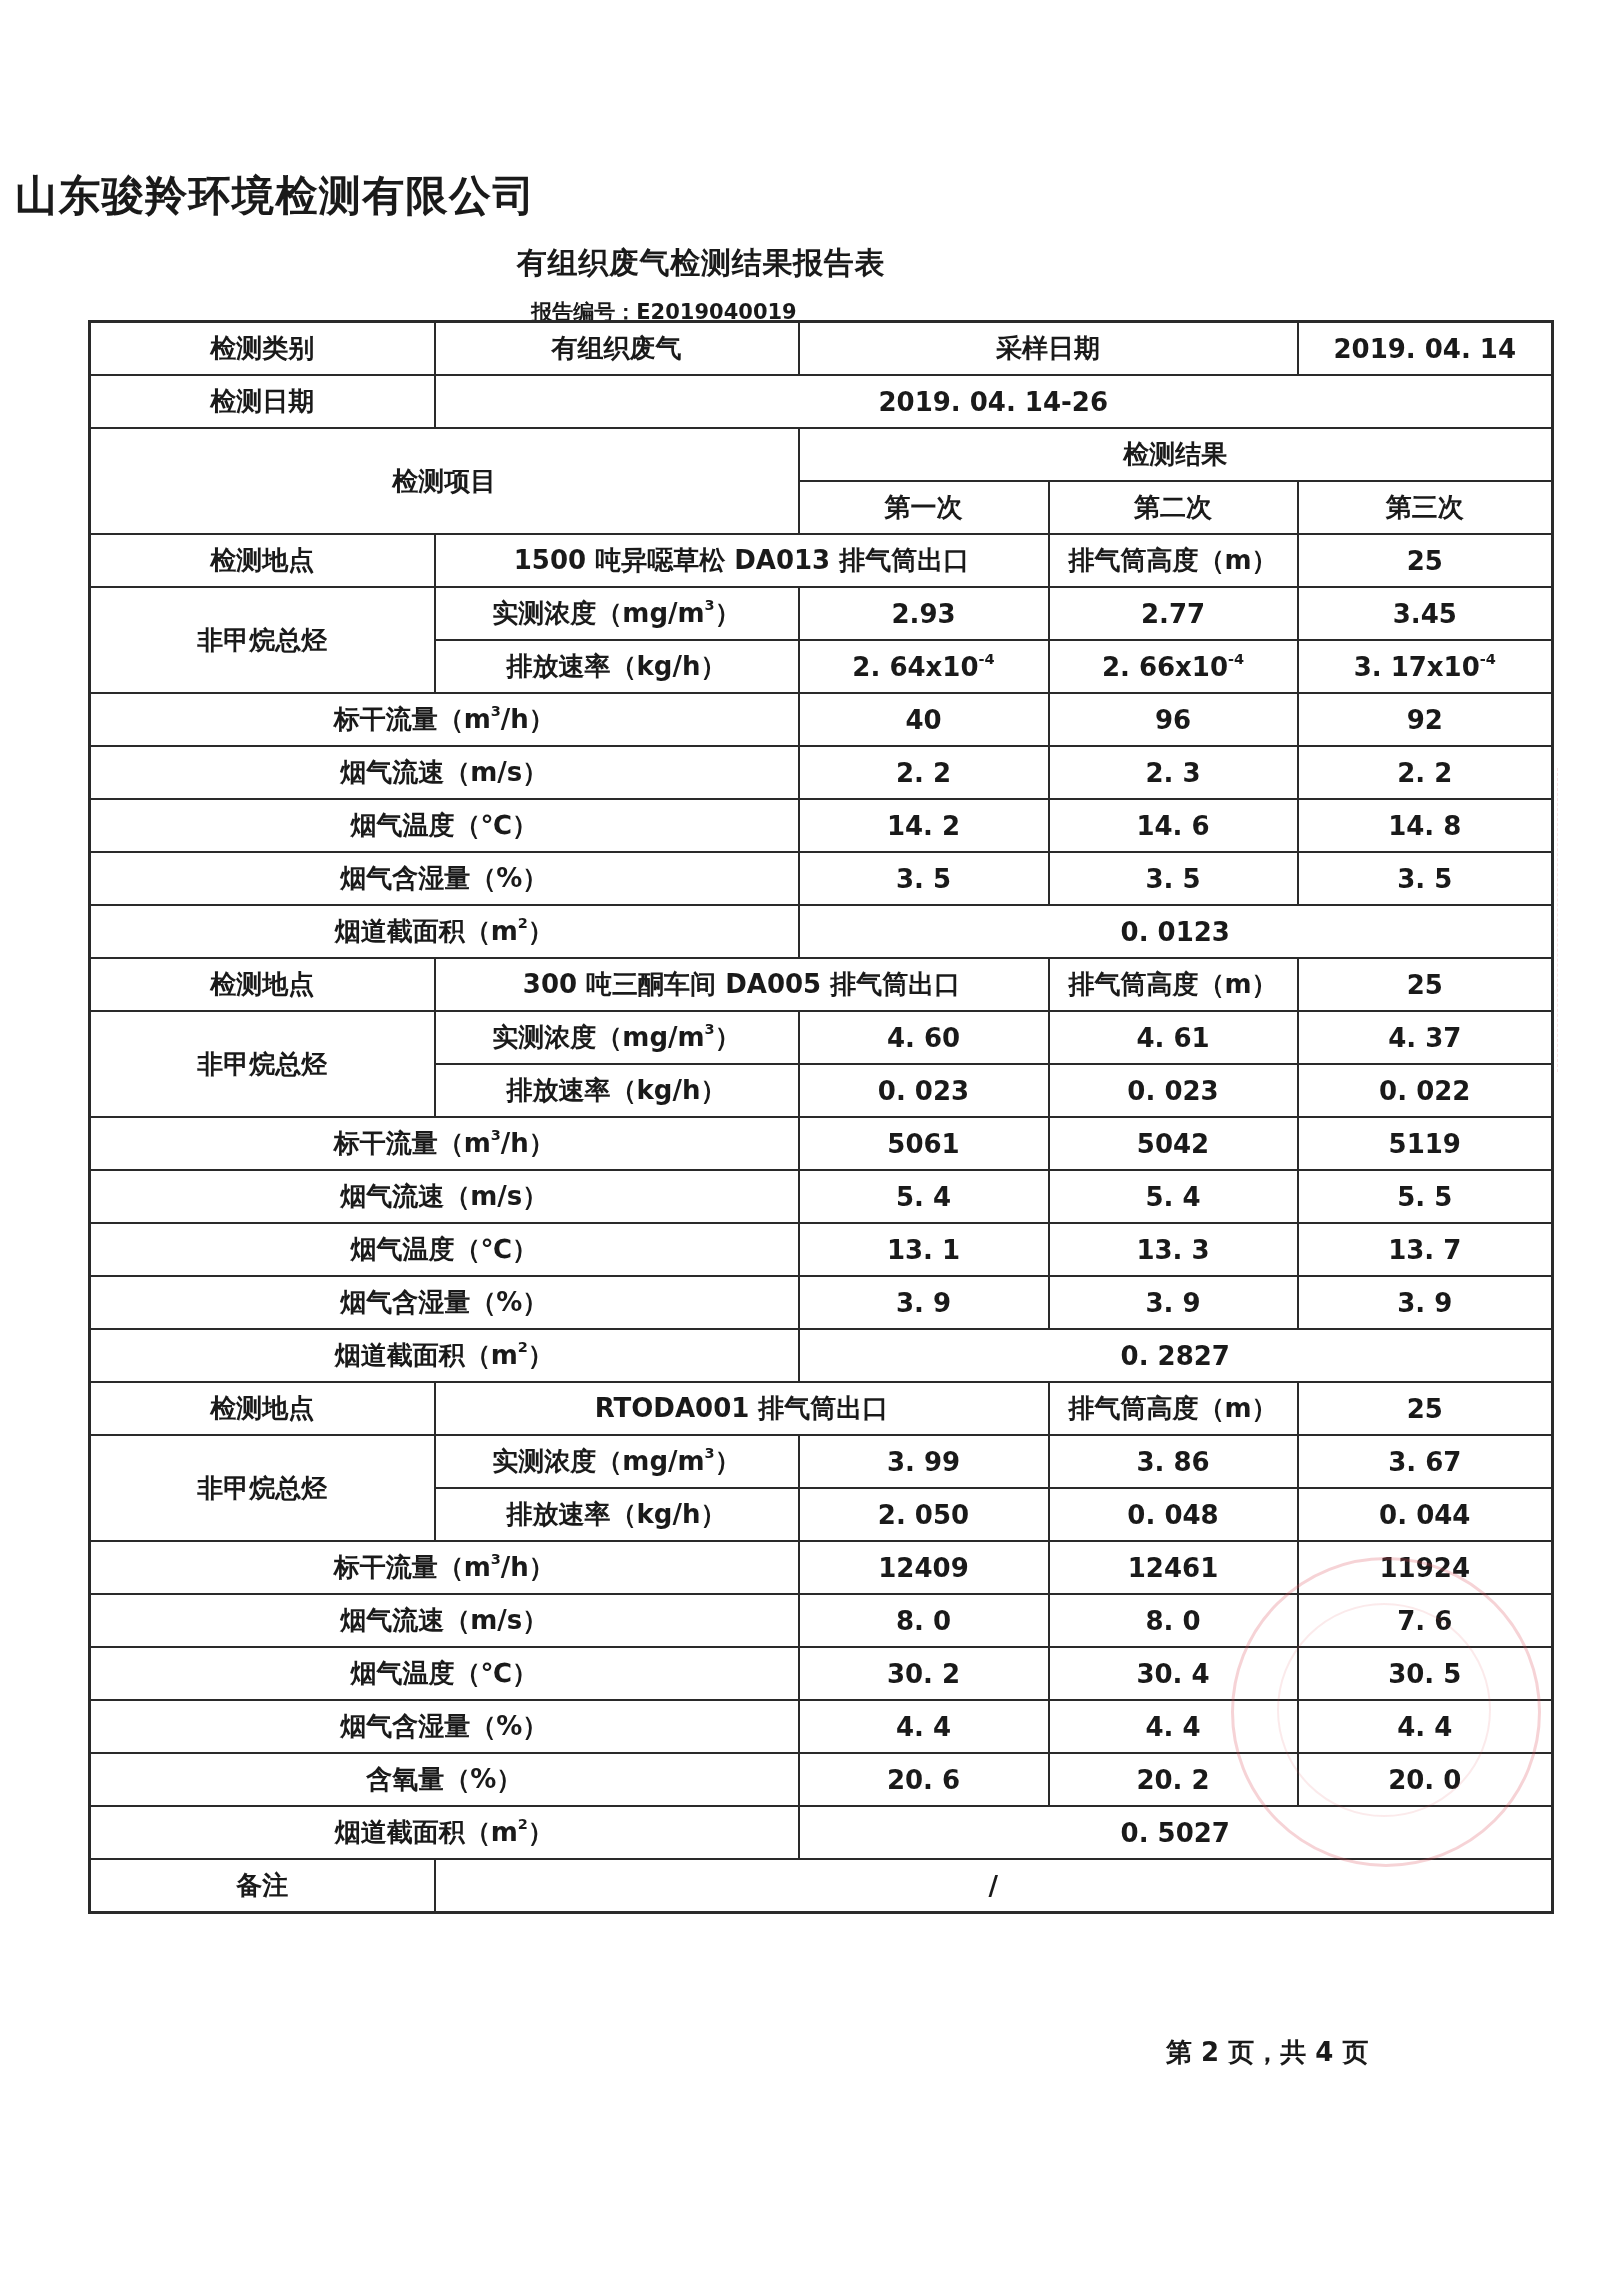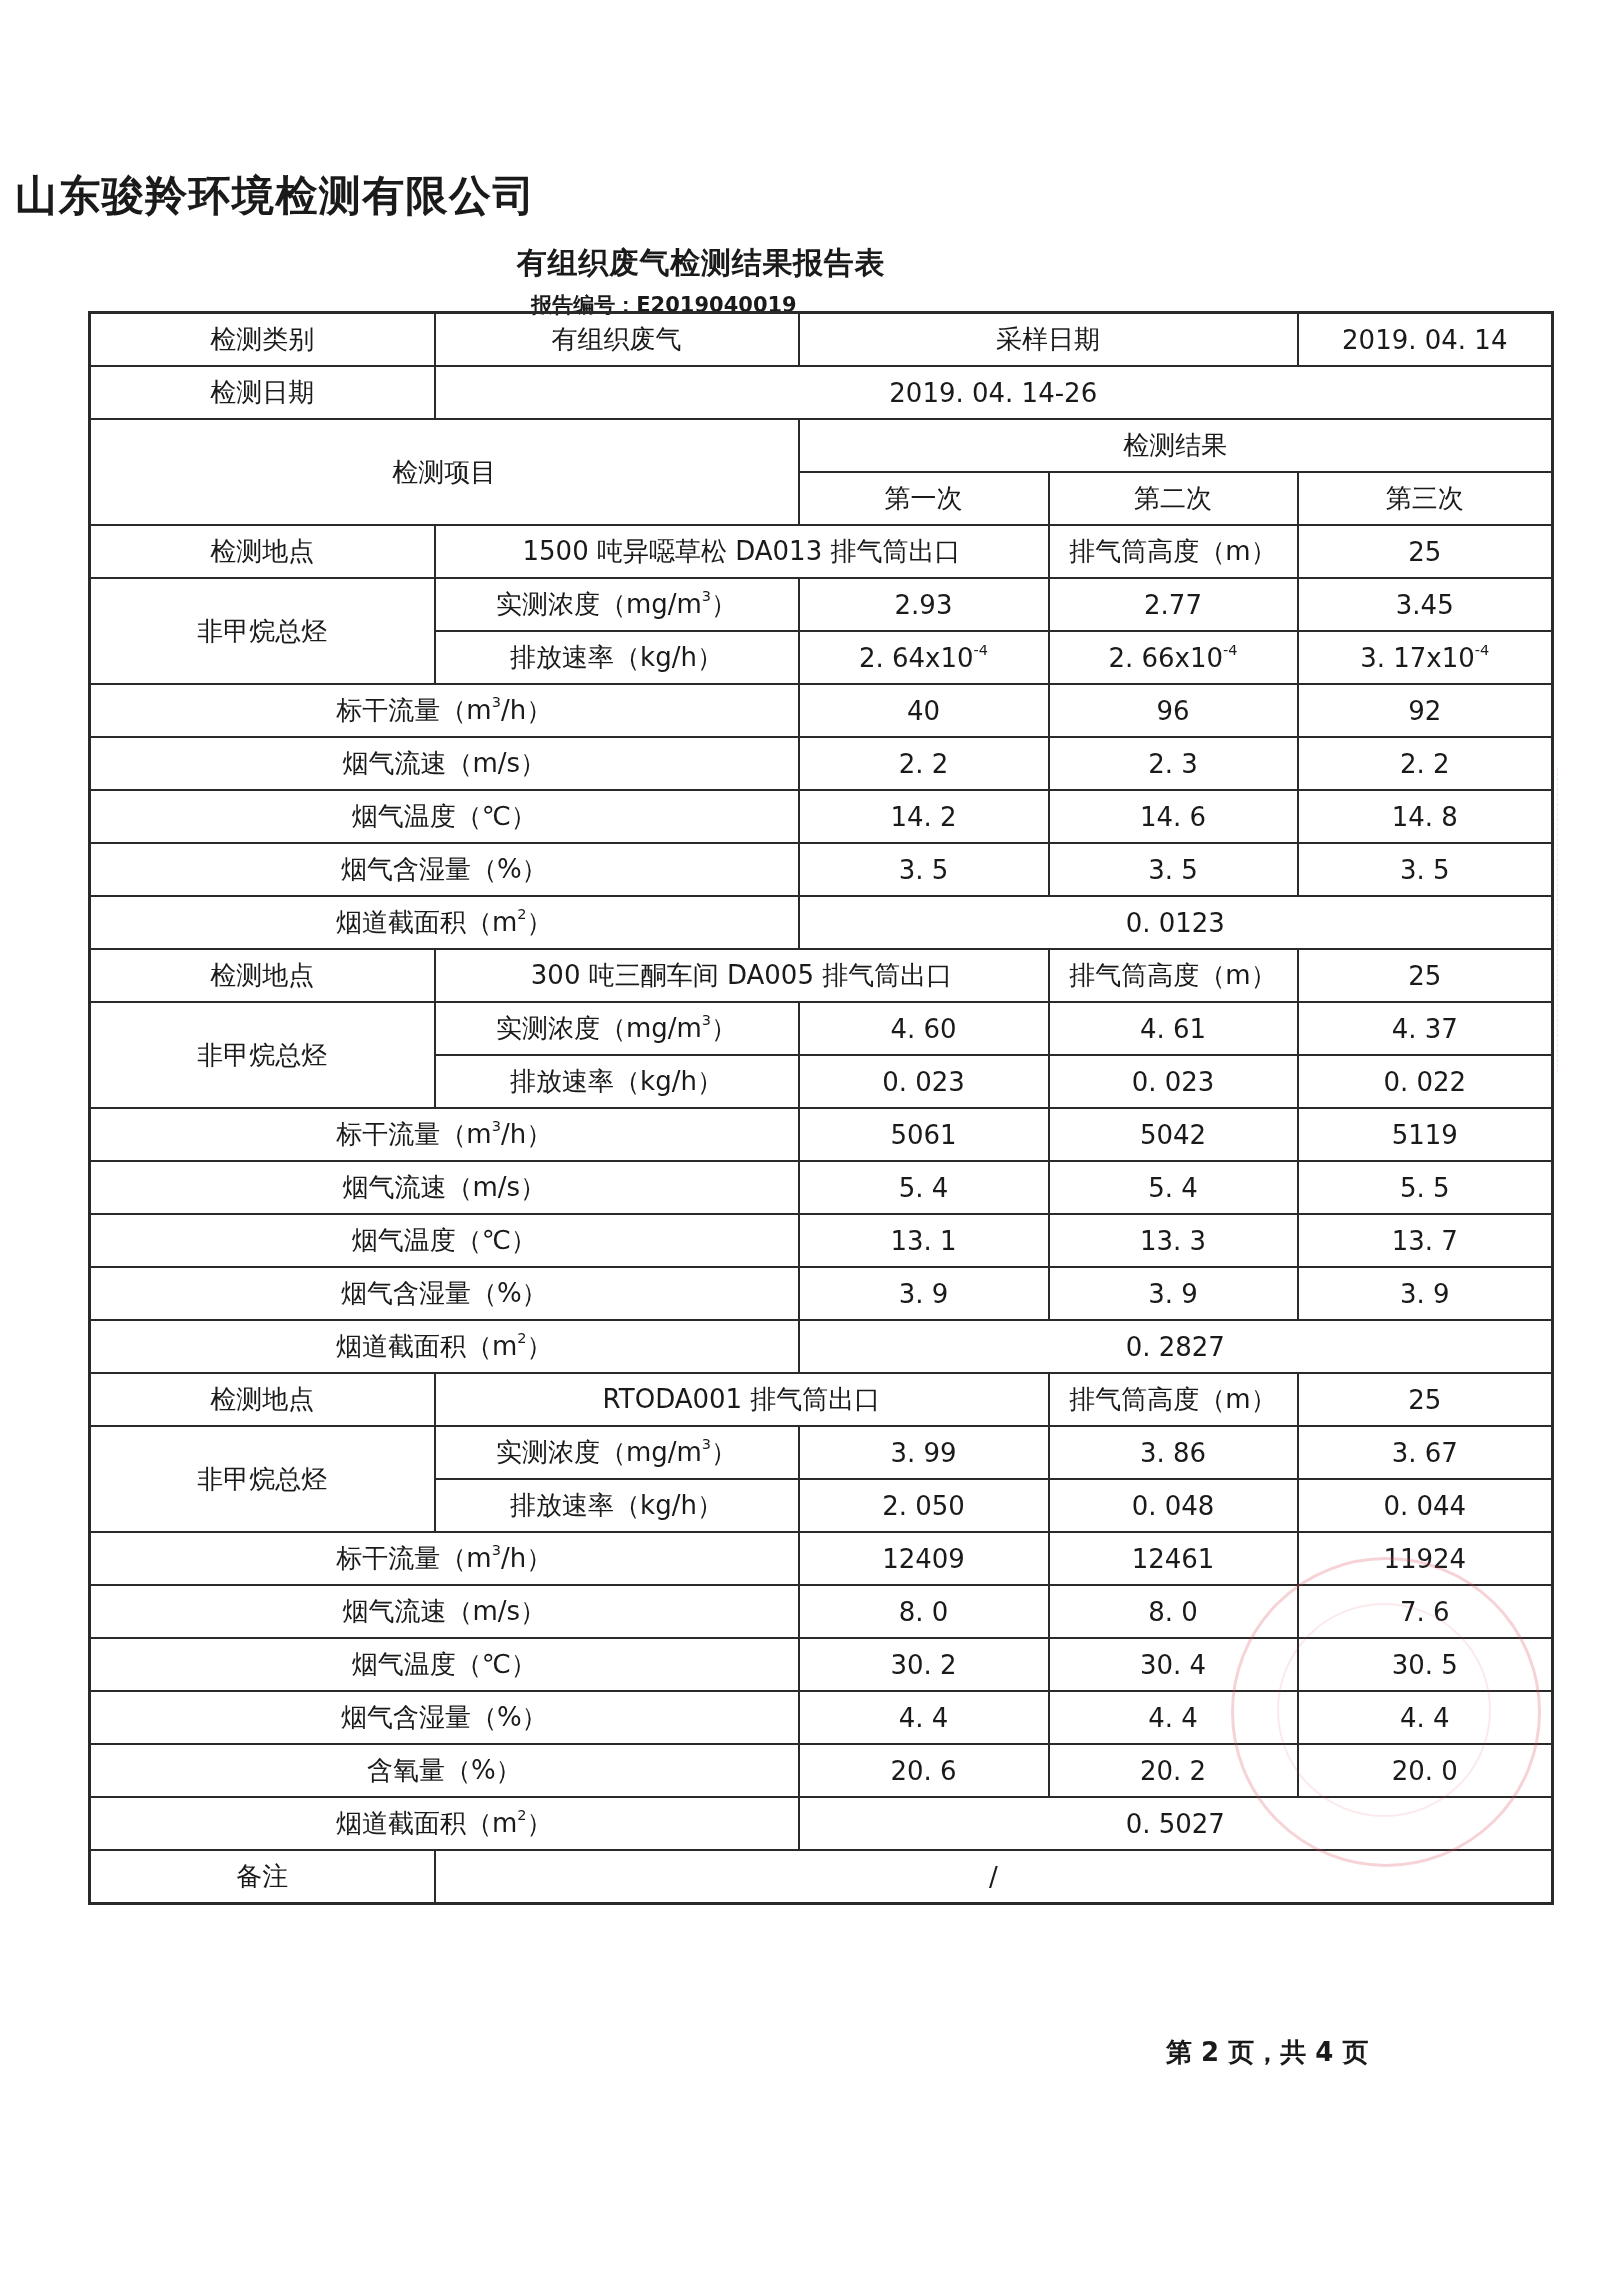--- a/index.html
+++ b/index.html
@@ -13,28 +13,29 @@
   }
   .company-title {
     position: absolute; left: 15px; width: 1616px; top: 168px;
     text-align: left; font-size: 42px; font-weight: bold; letter-spacing: 1.4px;
   }
   .report-title {
     position: absolute; left: 0; width: 1402px; top: 243px;
     text-align: center; font-size: 30px; font-weight: bold; letter-spacing: 0.7px;
   }
   .report-no {
-    position: absolute; left: 0; width: 1328px; top: 291px;
+    position: absolute; left: 0; width: 1328px; top: 298px;
     text-align: center; font-size: 21px; font-weight: bold;
   }
   table.report {
-    position: absolute; left: 88px; top: 311px;
+    position: absolute; left: 88px; top: 320px;
     width: 1463px; border-collapse: collapse;
     table-layout: fixed;
     border: 3.6px solid #2a2a2a;
+    font-weight: bold;
   }
   table.report td {
     border: 2.2px solid #2a2a2a;
     height: 51px;
     text-align: center; vertical-align: middle;
     font-size: 26px; padding: 0;
     white-space: nowrap;
   }
   td.left { text-align: left; padding-left: 29px; }
   sup { font-size: 14.5px; vertical-align: 11.6px; line-height: 0; }

